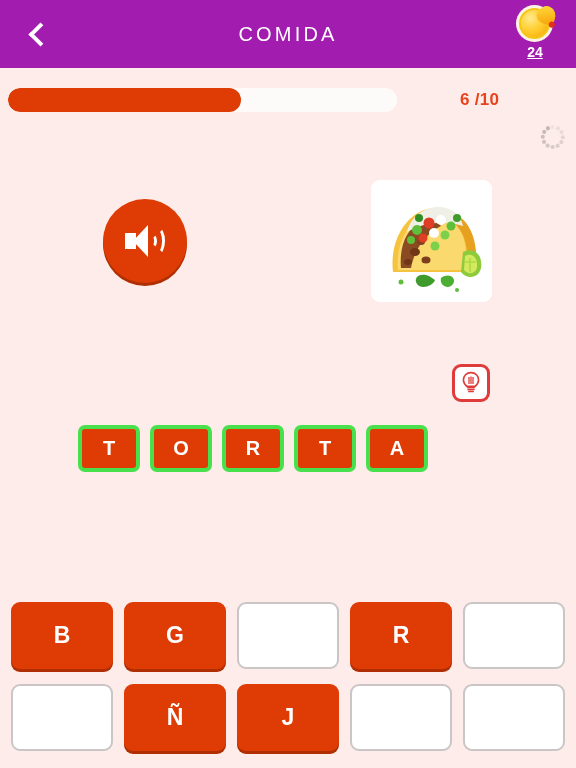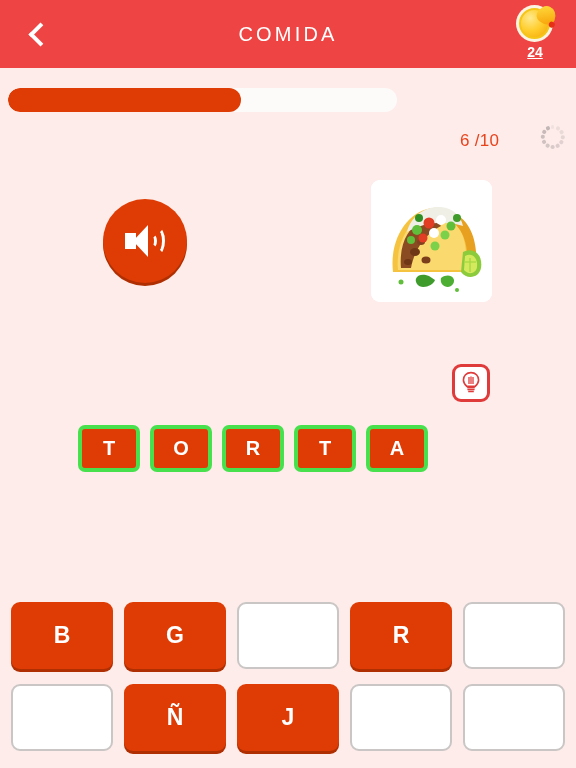--- a/index.html
+++ b/index.html
@@ -11,21 +11,21 @@
     font-family: "Liberation Sans", sans-serif;
     background: #FDECEA;
     position: relative;
   }
 
   
   .header {
     position: absolute;
     top: 0; left: 0;
     width: 576px; height: 68px;
-    background: #ef4444;
+    background: #a21caf;
     display: flex;
     align-items: center;
     justify-content: center;
   }
   .back-btn {
     position: absolute;
     left: 10px; top: 0;
     width: 54px; height: 68px;
     display: flex; align-items: center; justify-content: center;
     cursor: pointer;
@@ -112,23 +112,22 @@
     height: 100%;
     background: #DE3C04;
     border-radius: 12px;
   }
   .prog-label {
     position: absolute;
     left: 460px; top: 4px;
     width: 60px;
     color: #E8431C;
     font-size: 17px;
-    font-weight: normal;
+    font-weight: bold;
     letter-spacing: 0.3px;
-    margin-top: 41px;
   }
 
   
   .spinner {
     position: absolute;
     left: 540px; top: 125px;
     width: 24px; height: 24px;
   }
   .spinner i {
     position: absolute;

